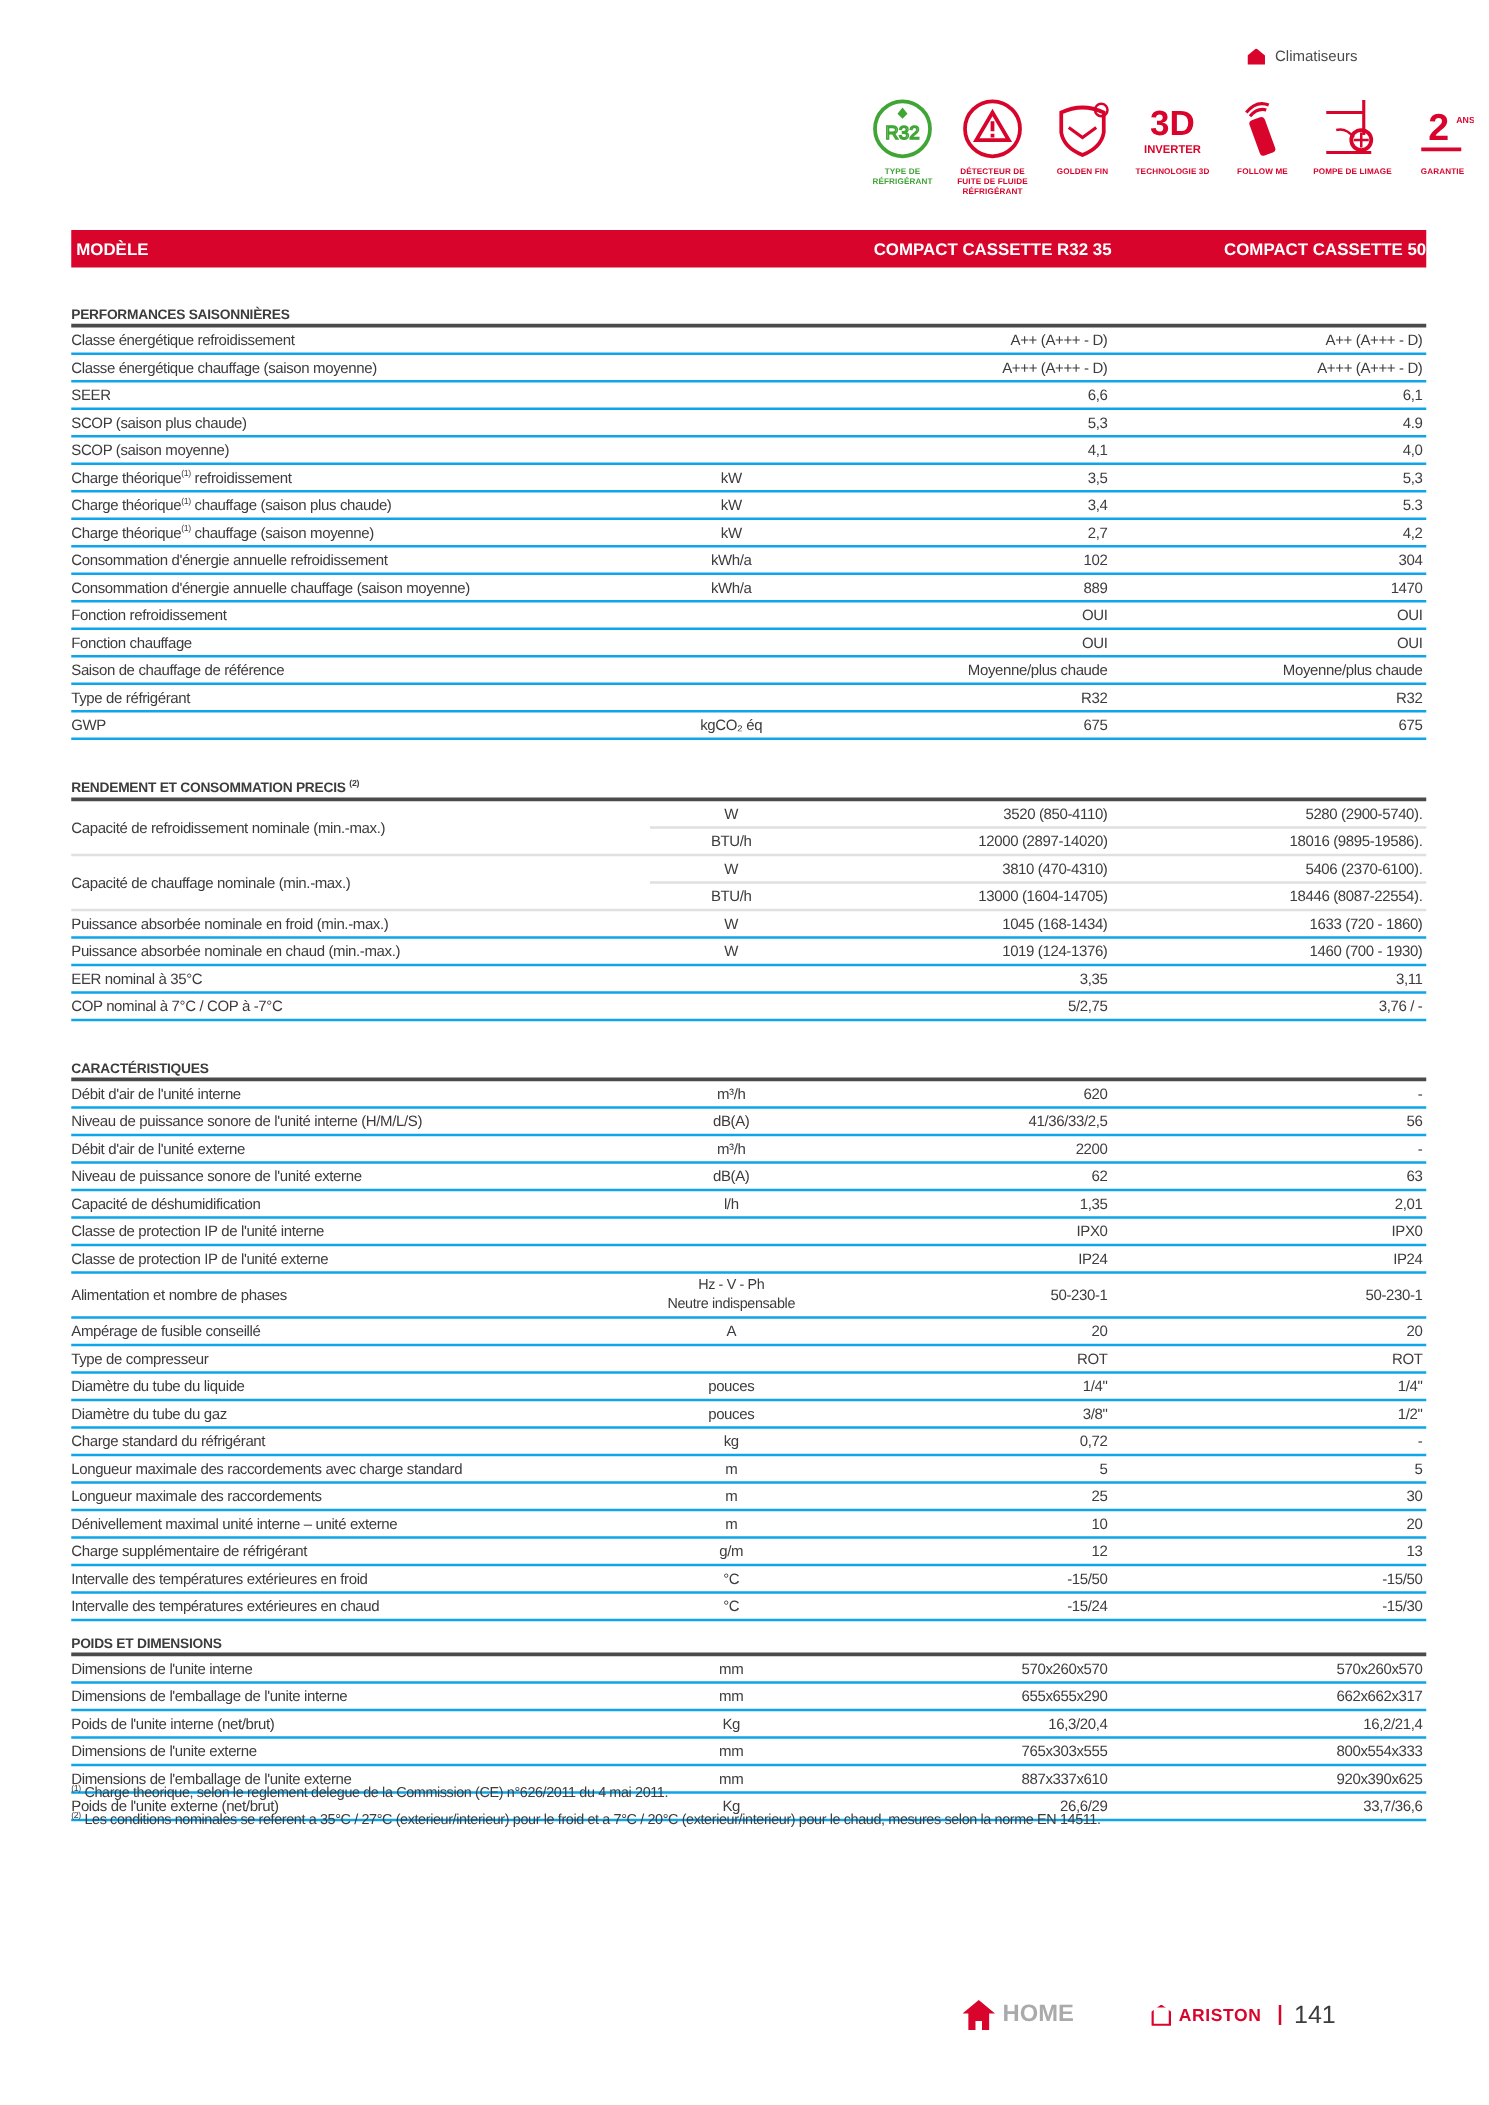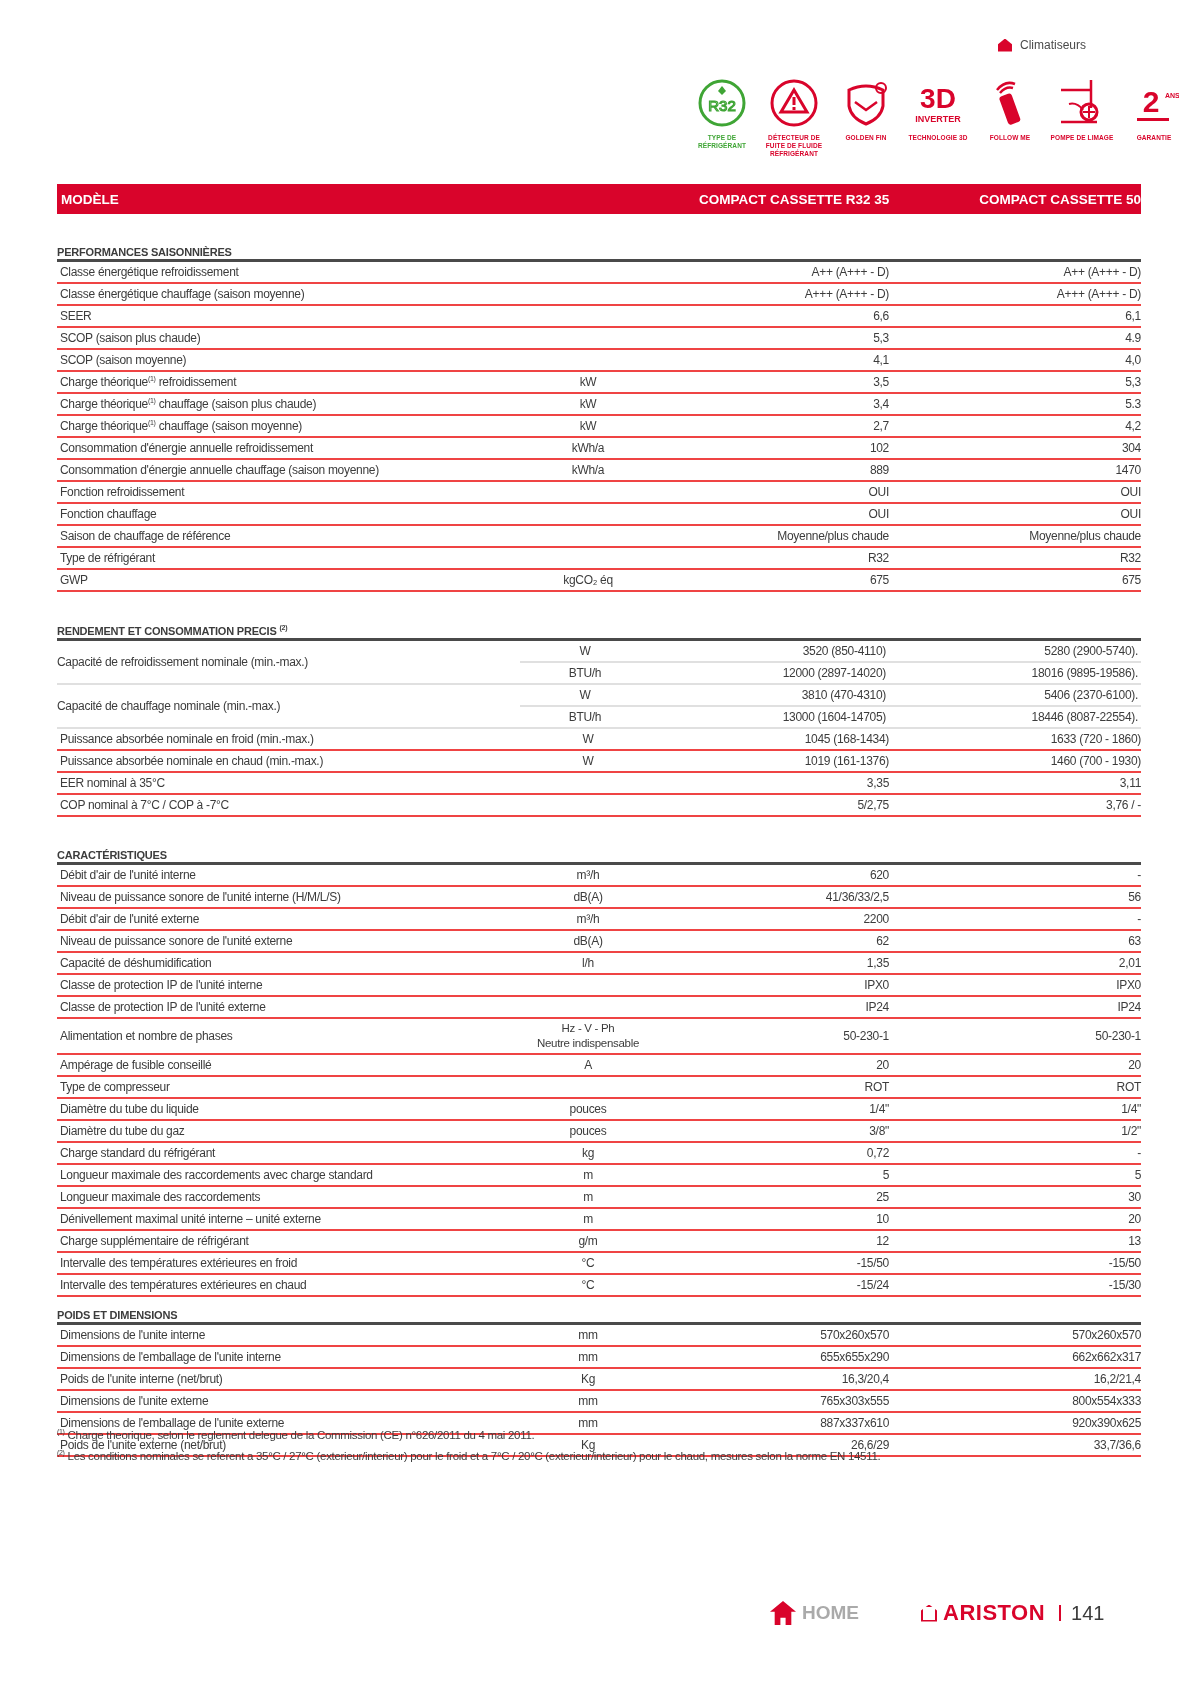--- a/index.html
+++ b/index.html
@@ -20,22 +20,22 @@
   .hdr { height:30px; background:#d9042b; color:#fff; display:flex; align-items:center;
          font-weight:bold; font-size:13.5px; }
   .hdr .c0 { width:463px; padding-left:4px; }
   .hdr .c1 { width:130px; }
   .hdr .c2 { width:236px; text-align:right; padding-right:0; }
   .hdr .c3 { width:252px; text-align:right; }
 
   .sec { margin-top:32px; font-size:11px; font-weight:bold; color:#3c3c3c;
          border-bottom:3px solid #4a4a4a; padding-bottom:1px; letter-spacing:-0.2px; }
   .sec sup { font-size:7px; }
-  .row { display:flex; align-items:center; height:20px; border-bottom:2px solid #ef4444;
-         font-size:12px; letter-spacing:-0.3px;justify-content:flex-end; }
+  .row { display:flex; align-items:center; height:20px; border-bottom:2px solid #0ea5e9;
+         font-size:12px; letter-spacing:-0.3px; }
   .row .c0 { width:463px; } .row .c1 { width:130px; text-align:center; }
   .row .c2 { width:236px; text-align:right; } .row .c3 { width:252px; text-align:right; }
   .row.tall { height:34px; }
   .row .c1.two { line-height:15px; font-size:11.5px; }
   .row sup { font-size:7px; }
   .split { display:flex; border-bottom:2px solid #e0e0e0; font-size:12px; letter-spacing:-0.3px; }
   .split .c0 { width:463px; display:flex; align-items:center; }
   .split .sub { flex:1; display:flex; flex-direction:column; }
   .split .sub .r { display:flex; height:20px; align-items:center; }
   .split .sub .r:first-child { border-bottom:2px solid #e0e0e0; }
@@ -43,21 +43,21 @@
   .split .sub .c2 { width:236px; text-align:right; }
   .split .sub .c3 { width:252px; text-align:right; }
 
   .notes { position:absolute; left:57px; top:1423px; font-size:11.5px; line-height:17px; letter-spacing:-0.3px; }
   .notes sup { font-size:7px; }
 
   .footer { position:absolute; top:1600px; left:770px; display:flex; align-items:center; }
   .home { display:flex; align-items:center; gap:6px; color:#aaaaaa; font-weight:bold; font-size:19px; }
   .home .hicon { width:26px; height:24px; background:#d9042b;
       clip-path:polygon(50% 0,100% 45%,82% 45%,82% 100%,60% 100%,60% 70%,40% 70%,40% 100%,18% 100%,18% 45%,0 45%); }
-  .brand { margin-left:62px; display:flex; align-items:center; gap:6px; color:#d9042b; font-weight:bold; font-size:22px; letter-spacing:0.5px; }
+  .brand { margin-left:62px; display:flex; align-items:center; gap:6px; color:#d9042b; font-weight:bold; font-size:14px; letter-spacing:0.5px; }
   .brand .bicon { width:16px; height:17px; border:2.5px solid #d9042b; box-sizing:border-box;
       clip-path:polygon(50% 0,100% 35%,100% 100%,0 100%,0 35%); position:relative; }
   .sep { margin:0 10px 0 14px; width:2px; height:16px; background:#d9042b; }
   .page { font-size:20px; color:#3c3c3c; }
 </style>
 </head>
 <body>
 
 <div class="topcat">
   <span class="house"></span>
@@ -262,21 +262,21 @@
   <div id="rend-rows">
       <div class="row">
         <div class="c0">Puissance absorbée nominale en froid (min.-max.)</div>
         <div class="c1">W</div>
         <div class="c2">1045 (168-1434)</div>
         <div class="c3">1633 (720 - 1860)</div>
       </div>
       <div class="row">
         <div class="c0">Puissance absorbée nominale en chaud (min.-max.)</div>
         <div class="c1">W</div>
-        <div class="c2">1019 (161-1376)</div>
+        <div class="c2">1019 (124-1376)</div>
         <div class="c3">1460 (700 - 1930)</div>
       </div>
       <div class="row">
         <div class="c0">EER nominal à 35°C</div>
         <div class="c1"></div>
         <div class="c2">3,35</div>
         <div class="c3">3,11</div>
       </div>
       <div class="row">
         <div class="c0">COP nominal à 7°C / COP à -7°C</div>

